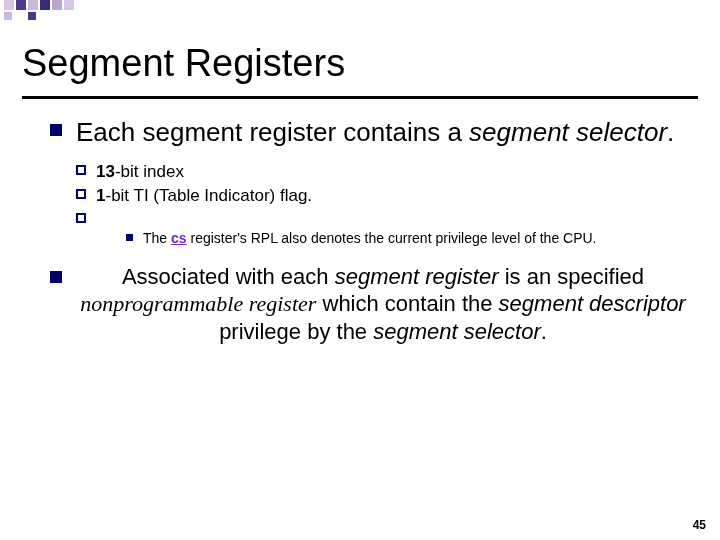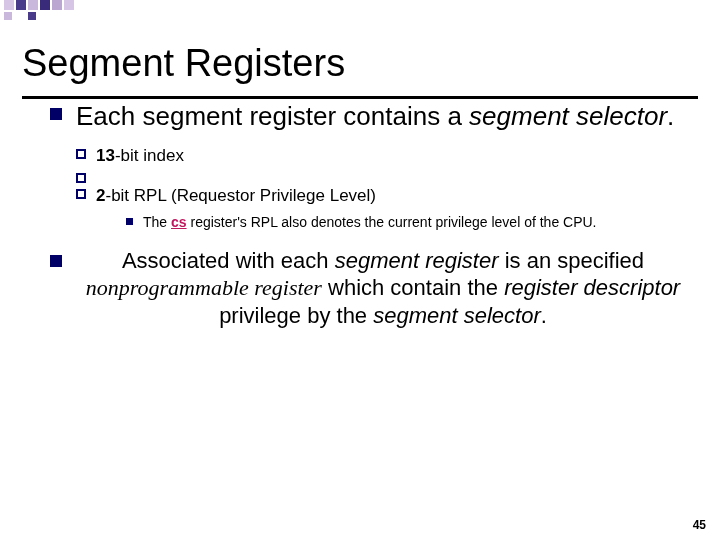--- a/index.html
+++ b/index.html
@@ -33,21 +33,21 @@
   .underline {
     position: absolute;
     top: 96px;
     left: 22px;
     width: 676px;
     height: 3px;
     background: #000;
   }
   .content {
     position: absolute;
-    top: 100px;
+    top: 116px;
     left: 50px;
     width: 640px;
   }
   .bullet1 {
     display: flex;
     margin-bottom: 10px;
   }
   .sqmark {
     width: 12px;
     height: 12px;
@@ -94,21 +94,21 @@
     height: 7px;
     background: #000066;
     flex-shrink: 0;
     margin-top: 5px;
     margin-right: 10px;
   }
   .b3text {
     font-size: 14px;
     line-height: 1.3;
   }
-  .cs { color: #be185d; font-weight: bold; text-decoration: underline; }
+  .cs { color: #6d28d9; font-weight: bold; text-decoration: underline; }
   .block2 {
     margin-top: 16px;
   }
   .serif { font-family: 'Times New Roman', Times, serif; }
   .pagenum {
     position: absolute;
     bottom: 8px;
     right: 14px;
     font-size: 12px;
     font-weight: bold;
@@ -141,38 +141,38 @@
     </div>
   </div>
 
   <div class="sub">
     <div class="bullet2">
       <div class="hmark"></div>
       <div class="b2text"><b>13</b><span>-bit index</span></div>
     </div>
     <div class="bullet2">
       <div class="hmark"></div>
+      <div class="b2text"><b>1</b><span>-bit TI (Table Indicator) flag.</span></div>
     </div>
     <div class="bullet2">
       <div class="hmark"></div>
-      <div class="b2text"><b>2</b><span>-bit RPL (Requestor Privilege Level)</span></div>
     </div>
 
     <div class="sub2">
       <div class="bullet3">
         <div class="smark"></div>
         <div class="b3text">
           <span>The </span><span class="cs">cs</span><span> register's RPL also denotes the current privilege level of the CPU.</span>
         </div>
       </div>
     </div>
   </div>
 
   <div class="bullet1 block2">
     <div class="sqmark"></div>
     <div class="b1text" style="font-size:22px;">
-      <span>Associated with each </span><span class="italic">segment register</span><span> is an specified </span><span class="italic serif">nonprogrammable register</span><span> which contain the </span><span class="italic">register descriptor</span><span> privilege by the </span><span class="italic">segment selector</span><span>.</span>
+      <span>Associated with each </span><span class="italic">segment register</span><span> is an specified </span><span class="italic serif">nonprogrammable register</span><span> which contain the </span><span class="italic">segment descriptor</span><span> privilege by the </span><span class="italic">segment selector</span><span>.</span>
     </div>
   </div>
 
 </div>
 
 <div class="pagenum">45</div>
 
 </body></html>

